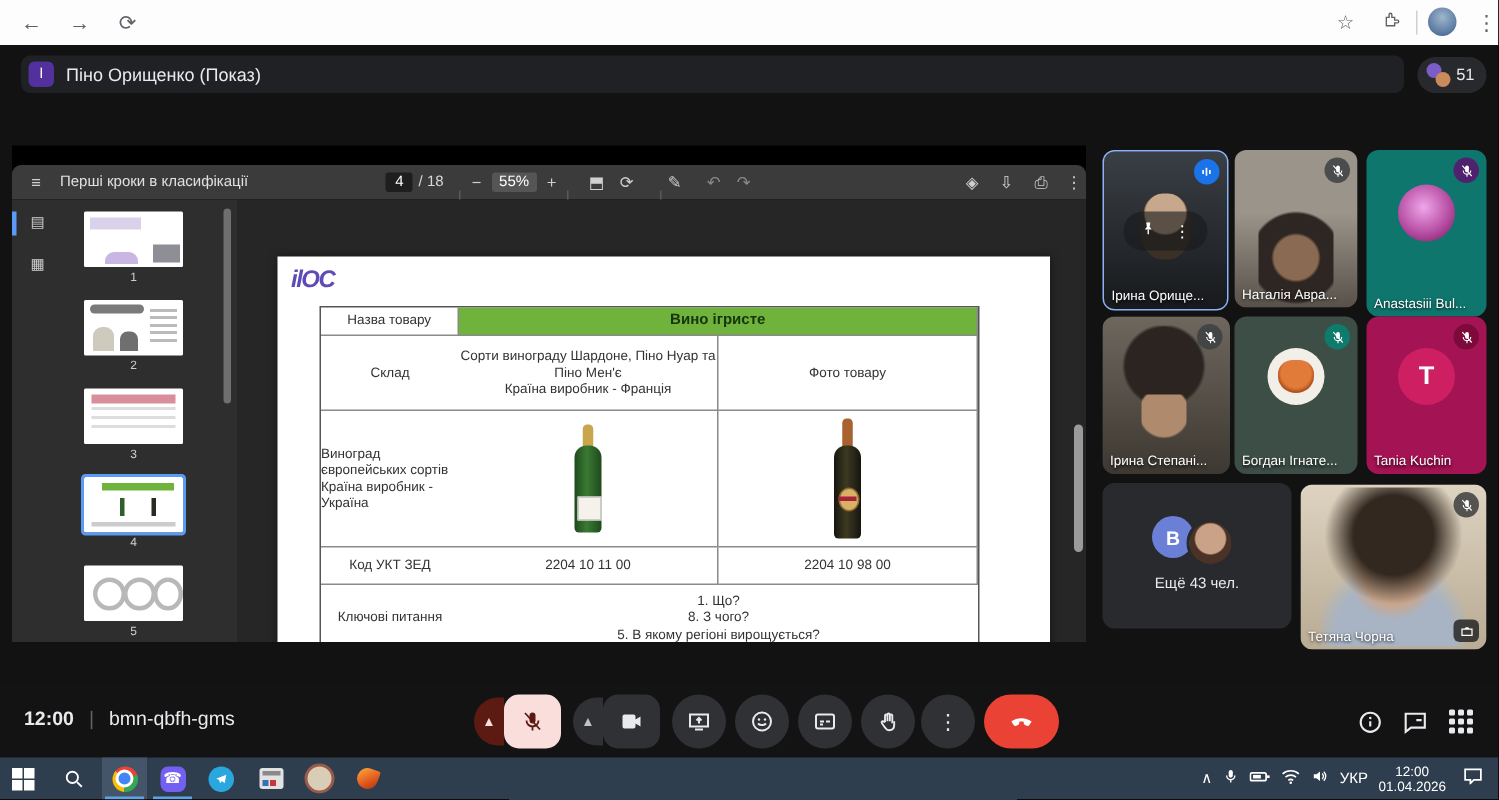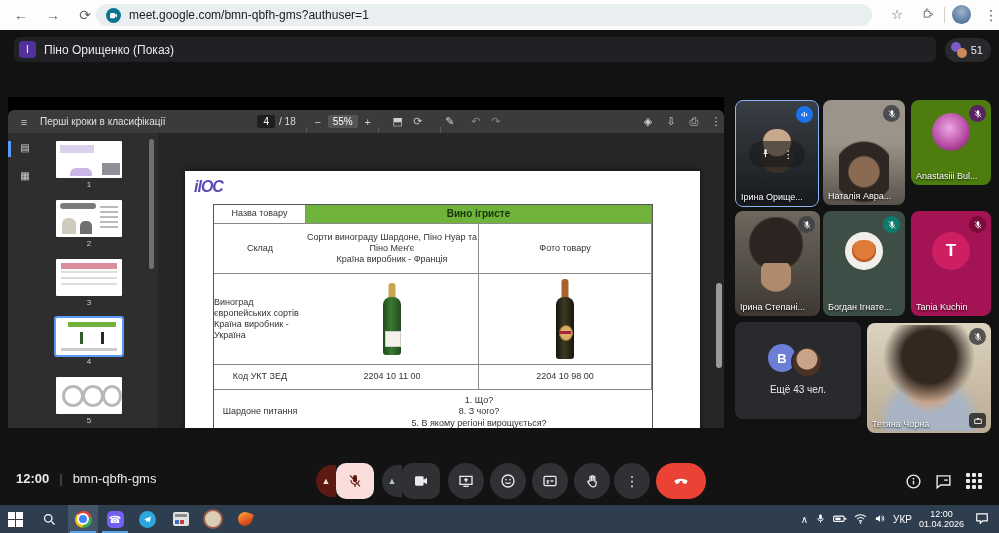--- a/index.html
+++ b/index.html
@@ -66,28 +66,20 @@
 </style>
 </head>
 <body>
 
 <div id="app">
 
   <div class="browser">
     <span class="navic" style="left:10px">←</span>
     <span class="navic" style="left:42px">→</span>
     <span class="navic" style="left:74px">⟳</span>
-    <div class="omnibox">
-      <span class="favicon">
-        <svg width="9" height="9" viewBox="0 0 24 24">
-            <path fill="#fff" d="M3 7a2 2 0 0 1 2-2h9a2 2 0 0 1 2 2v10a2 2 0 0 1-2 2H5a2 2 0 0 1-2-2zM16 10l5-3v10l-5-3z"></path>
-          </svg>
-      </span>
-      <span class="url">meet.google.com/bmn-qbfh-gms?authuser=1</span>
-    </div>
     <span class="navic" style="left:886px;font-size:13px">☆</span>
     <span class="navic" style="left:916px">
       <svg width="13" height="13" viewBox="0 0 24 24">
           <path fill="none" stroke="#5f6368" stroke-width="2" d="M5 9h4V5a2 2 0 1 1 4 0v4h4v4h4a2 2 0 1 1 0 4h-4v4H5z" transform="scale(0.85) translate(2,1)"></path>
         </svg>
     </span>
     <span class="abs" style="left:944px;top:7px;width:1px;height:16px;background:#d0d0d0"></span>
     <span class="abs" style="left:952px;top:5px;width:19px;height:19px;border-radius:50%;background:radial-gradient(circle at 50% 35%,#9fb6cc,#5878a0 70%,#31517a)"></span>
     <span class="navic" style="left:980px">⋮</span>
   </div>
@@ -208,21 +200,21 @@
                 <span class="abs" style="left:1px;top:18px;width:18px;height:62px;background:linear-gradient(90deg,#17150e,#3c3a22 45%,#17150e);border-radius:8px 8px 3px 3px"></span>
                 <span class="abs" style="left:4px;top:46px;width:12px;height:14px;background:#d8b167;border-radius:50%;border:1px solid #8c6a30"></span>
                 <span class="abs" style="left:4px;top:52px;width:12px;height:3px;background:#a5243a"></span>
               </span>
             </div>
 
             <div class="cell">Код УКТ ЗЕД</div>
             <div class="cell">2204 10 11 00</div>
             <div class="cell">2204 10 98 00</div>
 
-            <div class="cell rowlast">Шардоне питання</div>
+            <div class="cell rowlast">Ключові питання</div>
             <div class="cell span2 rowlast">
               <span>1. Що?</span>
               <span>8. З чого?</span>
               <span>5. В якому регіоні вирощується?</span>
             </div>
           </div>
         </div>
 
         <span class="sbar" style="right:2px;top:150px;height:85px;width:6px;background:#9a9a9a"></span>
       </div>
@@ -256,21 +248,21 @@
       <div class="badge" style="background:rgba(60,64,67,.85)">
         <svg width="10" height="10" viewBox="0 0 24 24">
             <path fill="#fff" d="M12 14a3 3 0 0 0 3-3V6a3 3 0 0 0-6 0v5a3 3 0 0 0 3 3z"></path>
             <path fill="none" stroke="#fff" stroke-width="1.8" d="M6 11a6 6 0 0 0 12 0M12 17v4"></path>
             <line x1="4.5" y1="3.5" x2="19.5" y2="20" stroke="#fff" stroke-width="1.8"></line>
           </svg>
       </div>
       <div class="pname">Наталія Авра...</div>
     </div>
 
-    <div class="tile" style="left:911px;top:70px;width:80px;height:85px;background:#4d7c0f">
+    <div class="tile" style="left:911px;top:70px;width:80px;height:111px;background:#0f766e">
       <div class="avcirc" style="width:38px;height:38px;background:radial-gradient(circle at 45% 40%,#f0a6e8,#b2489e 60%,#5d1b52)"></div>
       <div class="badge" style="background:rgba(90,20,110,.85)">
         <svg width="10" height="10" viewBox="0 0 24 24">
             <path fill="#fff" d="M12 14a3 3 0 0 0 3-3V6a3 3 0 0 0-6 0v5a3 3 0 0 0 3 3z"></path>
             <path fill="none" stroke="#fff" stroke-width="1.8" d="M6 11a6 6 0 0 0 12 0M12 17v4"></path>
             <line x1="4.5" y1="3.5" x2="19.5" y2="20" stroke="#fff" stroke-width="1.8"></line>
           </svg>
       </div>
       <div class="pname">Anastasiii Bul...</div>
     </div>

